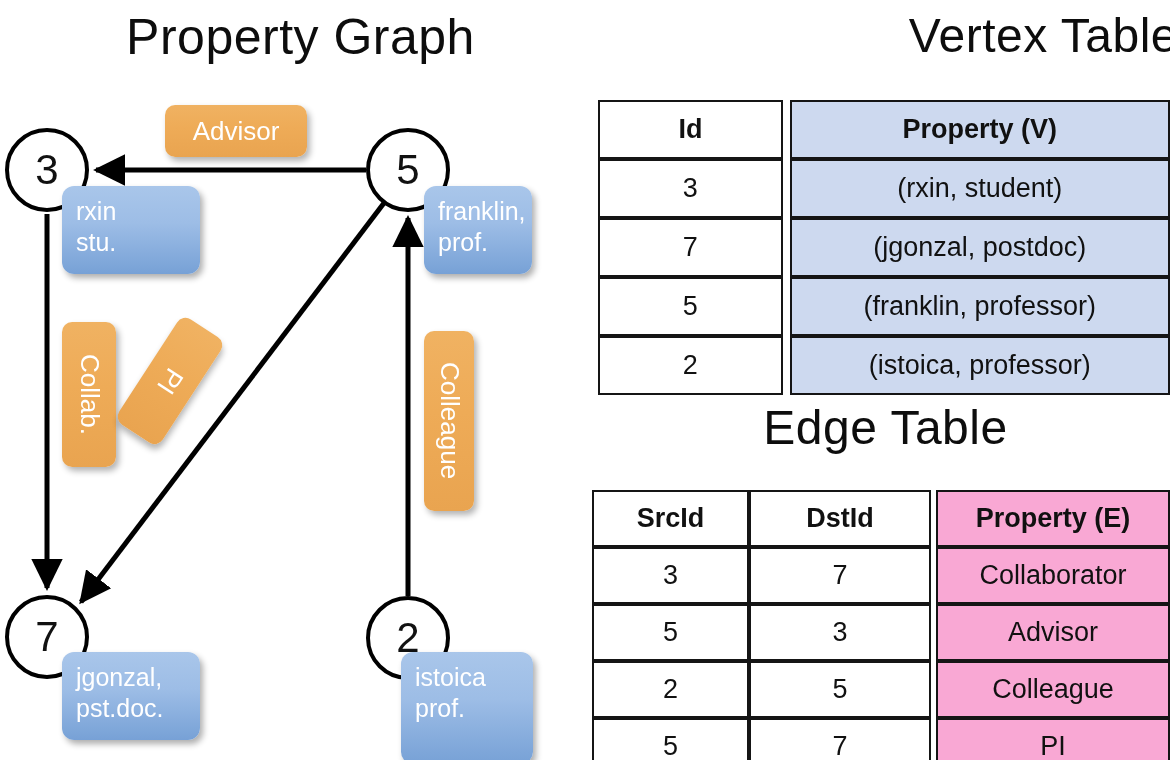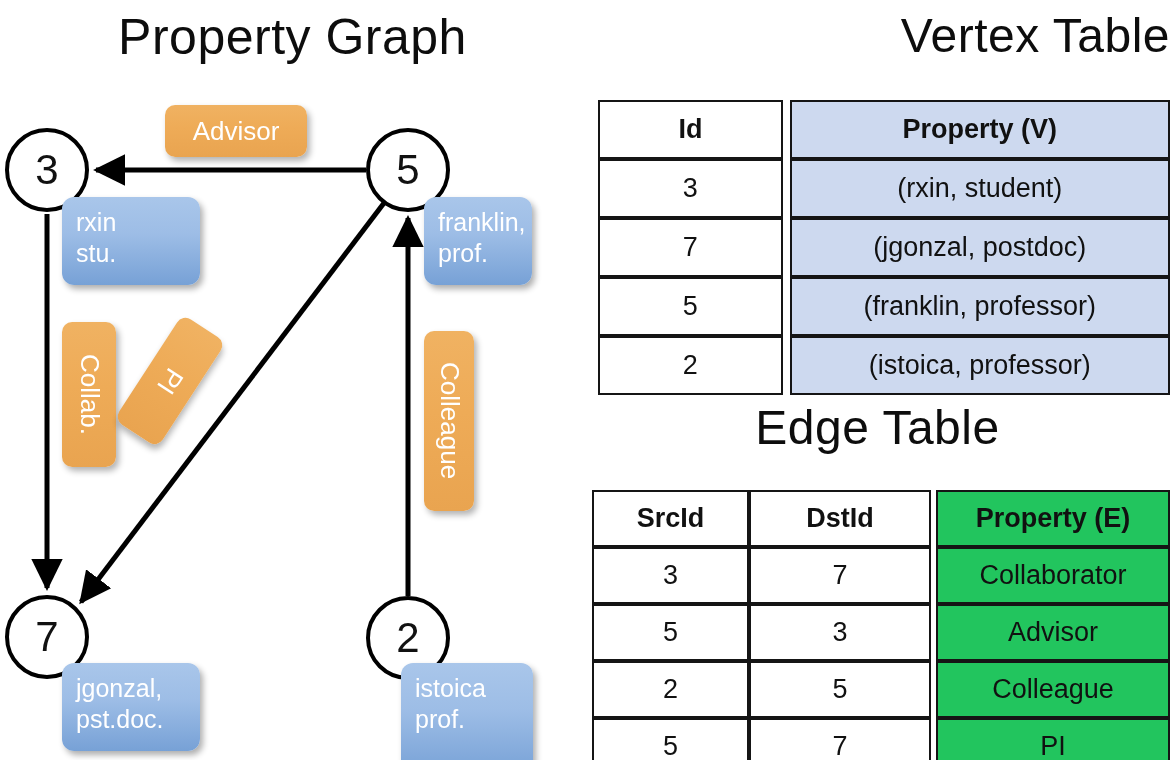--- a/index.html
+++ b/index.html
@@ -15,20 +15,21 @@
   }
 
   
   .title {
     position: absolute;
     font-family: "Liberation Sans", sans-serif;
     font-weight: 300;
     color: #0d0d0d;
     white-space: nowrap;
     letter-spacing: 0.5px;
+    padding-left: 8px;
   }
   #title-property-graph {
     left: 0; top: 8px; width: 585px;
     text-align: center;
     font-size: 50px;
   }
   #title-vertex-table {
     left: 585px; top: 8px; width: 585px;
     text-align: right;
     font-size: 48px;
@@ -77,21 +78,20 @@
     border-radius: 12px;
     background: linear-gradient(to bottom, #a9c6ea 0%, #9dbde6 42%, #77a1d6 100%);
     color: #ffffff;
     font-size: 25px;
     line-height: 1.22;
     padding: 10px 0 0 14px;
     box-sizing: border-box;
     box-shadow: 3px 4px 6px rgba(0,0,0,0.32);
     z-index: 6;
     font-family: "Liberation Sans", sans-serif;
-    margin-top: 11px;
   }
   #prop-rxin     { left: 62px;  top: 186px; width: 138px; height: 88px; }
   #prop-franklin { left: 424px; top: 186px; width: 108px; height: 88px; }
   #prop-jgonzal  { left: 62px;  top: 652px; width: 138px; height: 88px; }
   #prop-istoica  { left: 401px; top: 652px; width: 132px; height: 112px; }
 
   
   .edge-label {
     position: absolute;
     border-radius: 10px;
@@ -157,21 +157,21 @@
   
   #vertex-table-wrap { left: 592px; top: 100px; margin-left: 6px; }
   #vertex-table .c-id   { width: 183px; height: 55px; background:#ffffff; }
   #vertex-table .c-prop { width: 380px; height: 55px; background:#cdd9ef; }
   #vertex-table .gap    { width: 7px; border: none !important; background: transparent; }
 
   
   #edge-table-wrap { left: 592px; top: 490px; }
   #edge-table .c-src  { width: 153px; height: 53px; background:#ffffff;margin-left:8px; }
   #edge-table .c-dst  { width: 178px; height: 53px; background:#ffffff; }
-  #edge-table .c-prop { width: 230px; height: 53px; background:#22c55e; }
+  #edge-table .c-prop { width: 230px; height: 53px; background:#f9a8d4; }
   #edge-table .gap    { width: 5px; border: none !important; background: transparent; }
 </style>
 </head>
 <body>
 
 <div class="title" id="title-property-graph">Property Graph</div>
 
 <div class="title" id="title-vertex-table">Vertex Table</div>
 
 <div class="title" id="title-edge-table">Edge Table</div>

